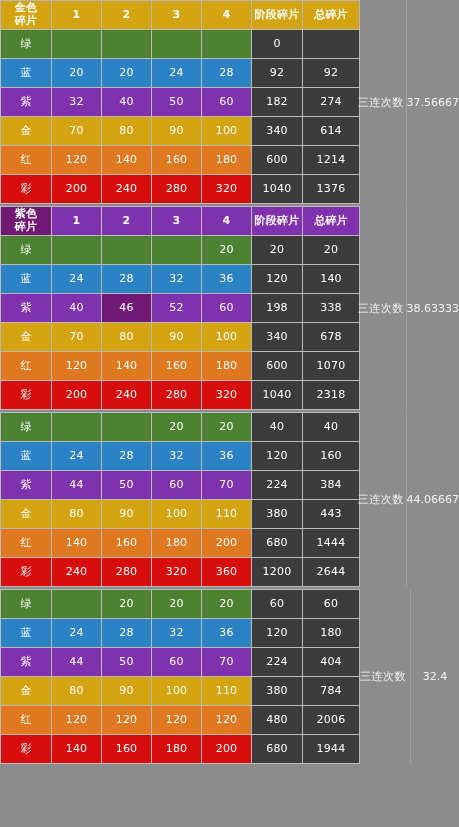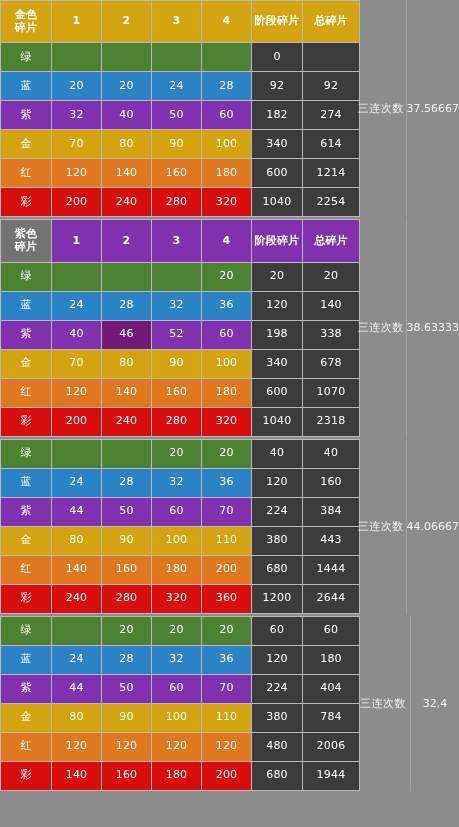--- a/index.html
+++ b/index.html
@@ -43,21 +43,21 @@
   col.c-label { width:50px; }
   col.c-num   { width:49px; }
   col.c-stage { width:50px; }
   col.c-total { width:56px; }
 
   
   tr.hdr td { font-weight:bold; font-size:11px; }
   td.hdr-label {
     font-size:10px;
     line-height:1.05;
-    padding:8px 0;
+    padding:1px 0;
     font-weight:bold;
   }
   .c-dark   { background:#3c3c3c; }
 
   
   .side {
     position:absolute;
     top:0; left:356px;
     width:103px;
     height:100%;
@@ -159,21 +159,21 @@
                 <td class="c-dark">600</td>
                 <td class="c-dark">1214</td>
               </tr>
               <tr>
                 <td style="background: rgb(216, 13, 13);">彩</td>
                 <td style="background: rgb(216, 13, 13);">200</td>
                 <td style="background: rgb(216, 13, 13);">240</td>
                 <td style="background: rgb(216, 13, 13);">280</td>
                 <td style="background: rgb(216, 13, 13);">320</td>
                 <td class="c-dark">1040</td>
-                <td class="c-dark">2254</td>
+                <td class="c-dark">1376</td>
               </tr>
             </tbody>
           </table>
           <div class="side">
             <div class="lbl">三连次数</div>
             <div class="divider"></div>
             <div class="val">37.56667</div>
           </div>
         </div>
       </div>
@@ -184,21 +184,21 @@
               <col class="c-label">
               <col class="c-num">
               <col class="c-num">
               <col class="c-num">
               <col class="c-num">
               <col class="c-stage">
               <col class="c-total">
             </colgroup>
             <tbody>
               <tr class="hdr">
-                <td class="hdr-label" style="background: #737373;">
+                <td class="hdr-label" style="background: #701a75;">
                   <div>紫色</div>
                   <div>碎片</div>
                 </td>
                 <td style="background: rgb(128, 49, 173);">1</td>
                 <td style="background: rgb(128, 49, 173);">2</td>
                 <td style="background: rgb(128, 49, 173);">3</td>
                 <td style="background: rgb(128, 49, 173);">4</td>
                 <td style="background: rgb(128, 49, 173);">阶段碎片</td>
                 <td style="background: rgb(128, 49, 173);">总碎片</td>
               </tr>

